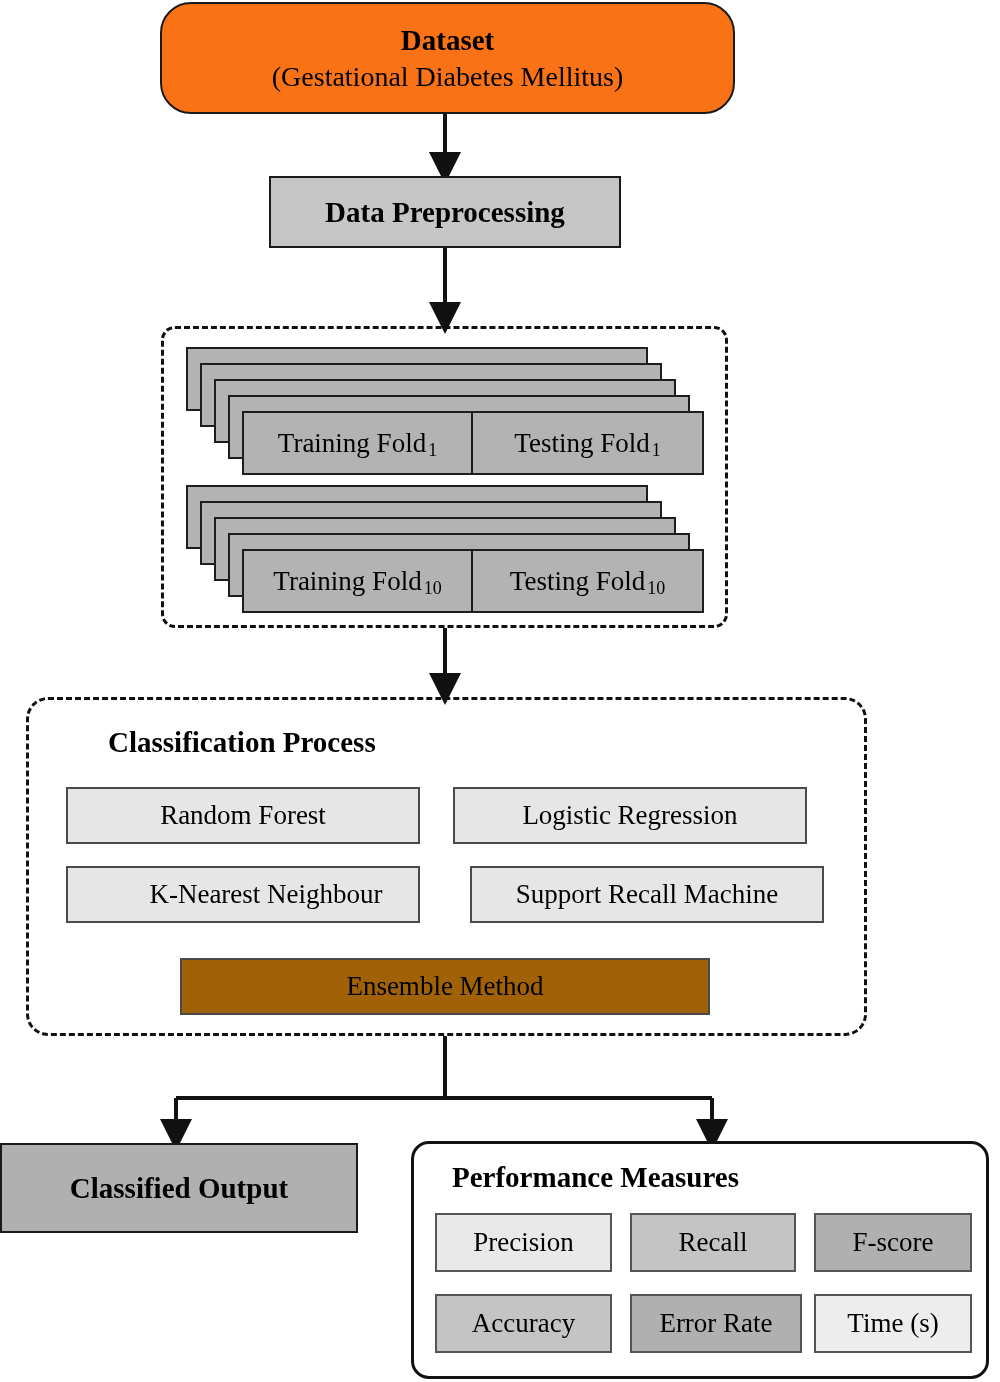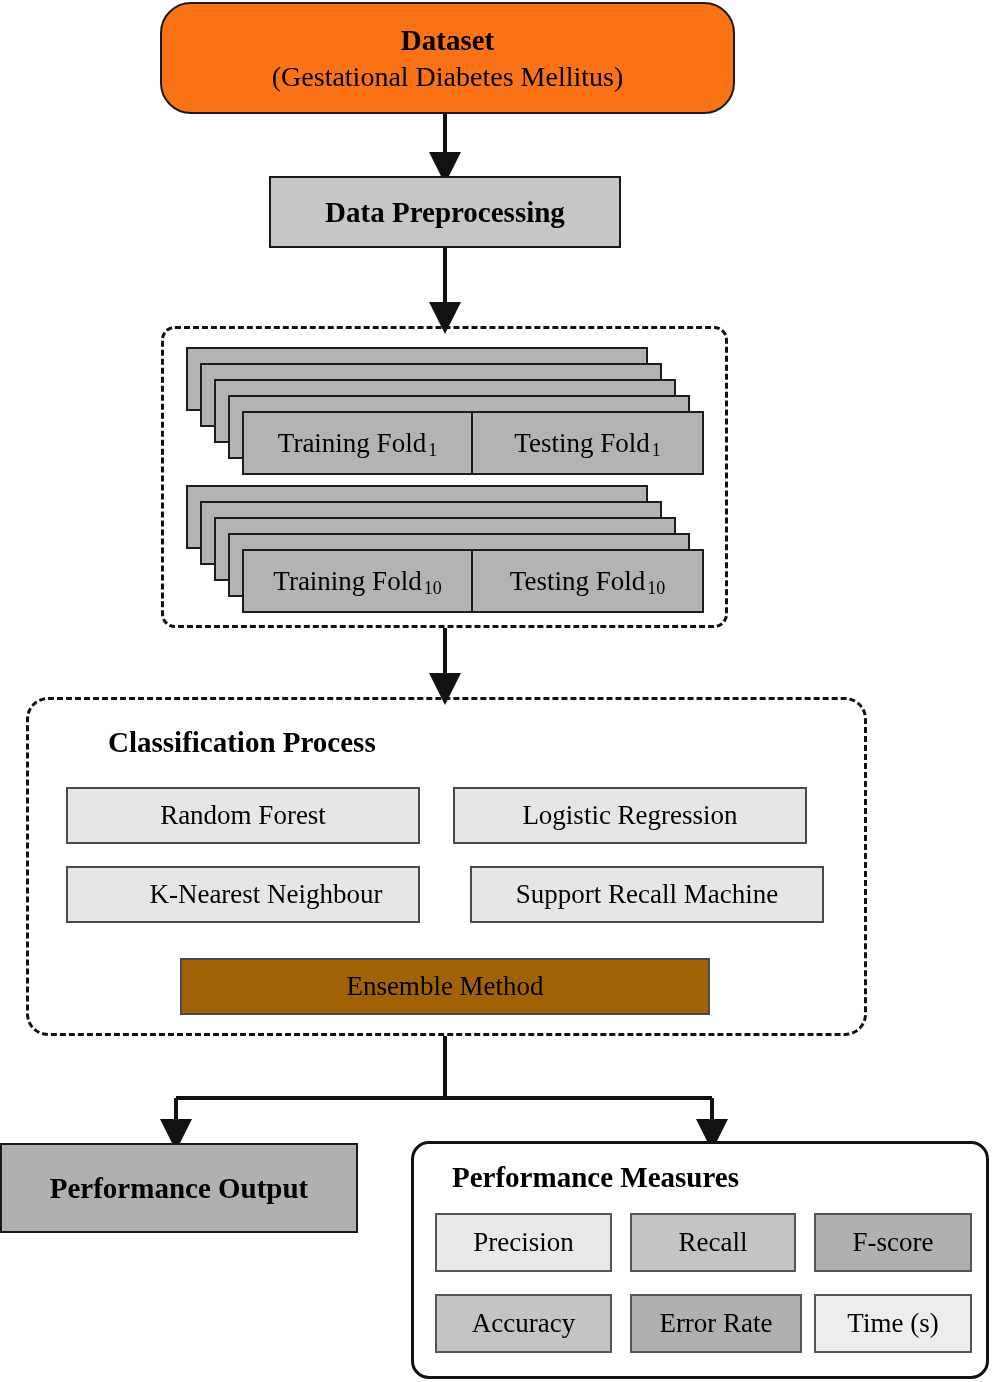--- a/index.html
+++ b/index.html
@@ -242,21 +242,21 @@
 <div id="class-box"></div>
 <div id="class-title">Classification Process</div>
 
 <div class="clf" id="clf-rf">Random Forest</div>
 <div class="clf" id="clf-lr">Logistic Regression</div>
 <div class="clf" id="clf-knn">K-Nearest Neighbour</div>
 <div class="clf" id="clf-svm">Support Recall Machine</div>
 <div class="clf" id="clf-ens">Ensemble Method</div>
 
 <div class="node" id="classified">
-  <span>Performance Output</span>
+  <span>Classified Output</span>
 </div>
 
 <div id="perf-box"></div>
 <div id="perf-title">Performance Measures</div>
 
 <div class="pm" id="pm-precision">Precision</div>
 <div class="pm" id="pm-recall">Recall</div>
 <div class="pm" id="pm-fscore">F-score</div>
 <div class="pm" id="pm-accuracy">Accuracy</div>
 <div class="pm" id="pm-errorrate">Error Rate</div>

